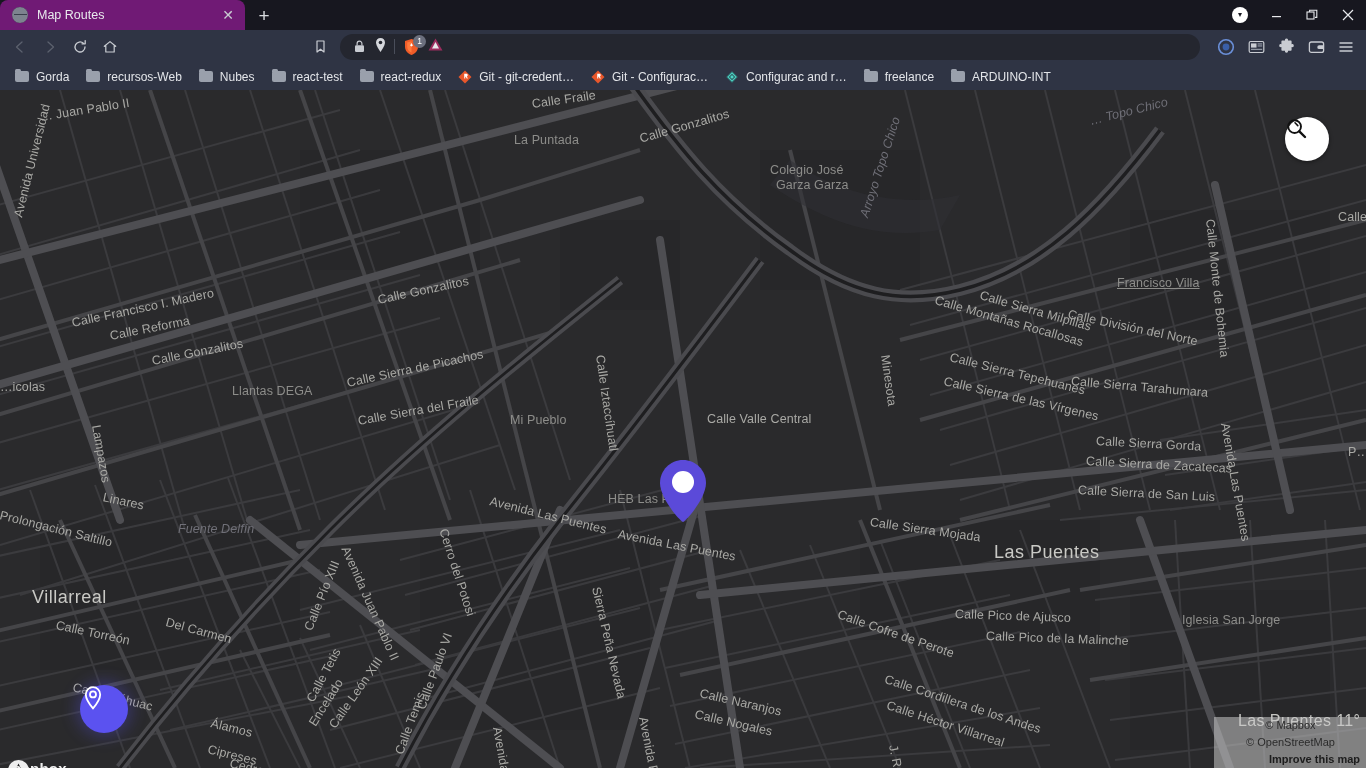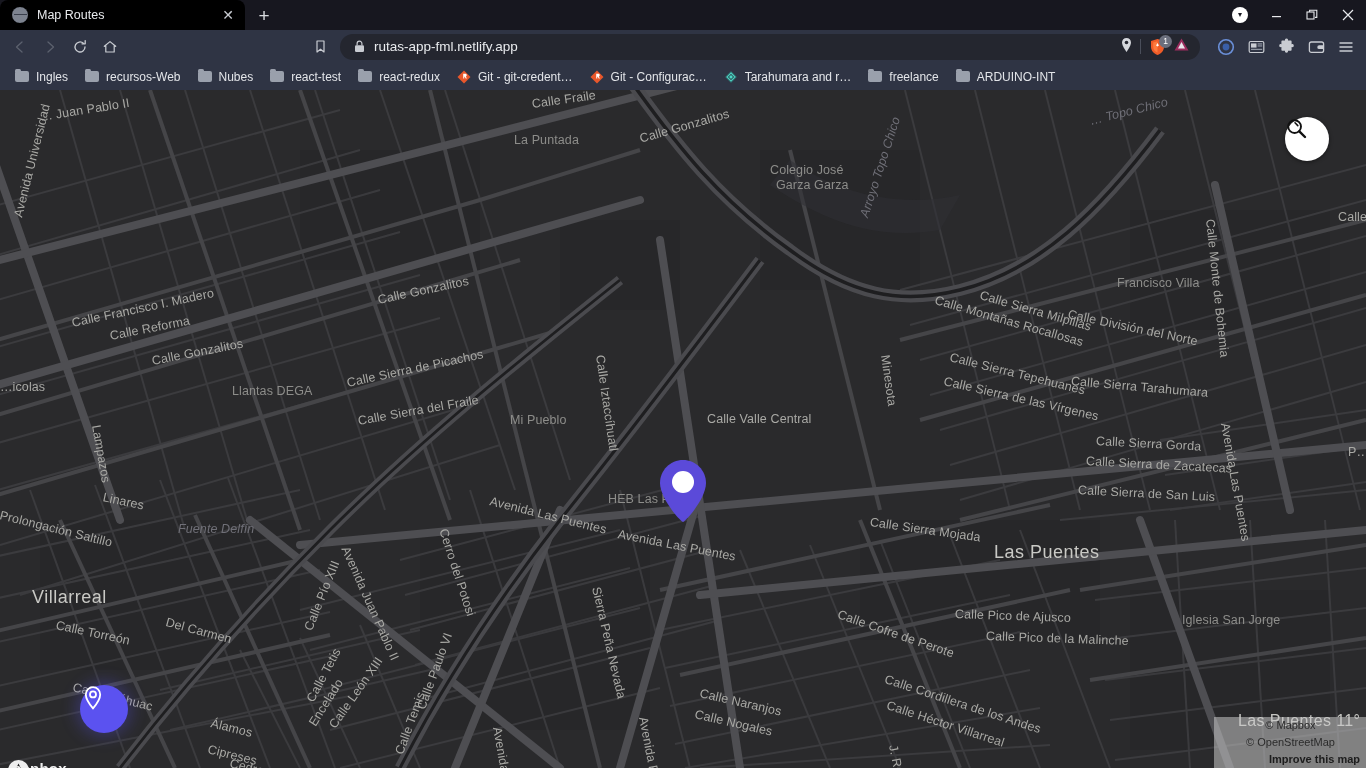--- a/index.html
+++ b/index.html
@@ -14,21 +14,21 @@
 
   
   .browser { width: 1366px; height: 768px; position: relative; }
 
   .tabstrip {
     height: 30px; background: #17171f;
     display: flex; align-items: flex-end; position: relative;
   }
   .tab {
     width: 245px; height: 30px;
-    background: #000000;
+    background: #701a75;
     border-radius: 8px 8px 0 0;
     display: flex; align-items: center;
     padding: 0 8px 0 12px; gap: 9px;
     position: relative;
   }
   .tab-favicon {
     width: 16px; height: 16px; flex: 0 0 16px;
     border-radius: 50%;
     background: #7d838f;
     display: flex; align-items: center; justify-content: center;
@@ -249,21 +249,20 @@
       <svg width="15" height="15" viewBox="0 0 15 15">
         <path d="M4 2h7v11l-3.5-2.8L4 13z" fill="none" stroke="currentColor" stroke-width="1.2" stroke-linejoin="round"></path>
       </svg>
     </div>
 
     <div class="omnibox">
       <svg width="11" height="13" viewBox="0 0 11 13">
         <rect x="1" y="5.3" width="9" height="6.7" rx="1.2" fill="#c9ccd2"></rect>
         <path d="M3.1 5.3V3.6a2.4 2.4 0 0 1 4.8 0v1.7" fill="none" stroke="#c9ccd2" stroke-width="1.2"></path>
       </svg>
-      <span class="omni-url" title="rutas-app-fml.netlify.app">rutas-app-fml.netlify.app</span>
       <div class="omni-right">
         <div>
           <svg width="13" height="16" viewBox="0 0 13 16">
             <path d="M6.5 1C3.9 1 2 3 2 5.5 2 8.8 6.5 15 6.5 15S11 8.8 11 5.5C11 3 9.1 1 6.5 1z" fill="#d5d7dc"></path>
             <circle cx="6.5" cy="5.5" r="1.8" fill="#24262f"></circle>
           </svg>
         </div>
         <span class="omni-sep"></span>
         <div class="brave-shield">
           <svg width="17" height="18" viewBox="0 0 17 18">
@@ -313,21 +312,21 @@
         <svg width="16" height="16" viewBox="0 0 16 16">
           <path d="M2 4h12M2 8h12M2 12h12" stroke="#c9ccd2" stroke-width="1.4" stroke-linecap="round"></path>
         </svg>
       </div>
     </div>
   </div>
 
   <div class="bookmarks" id="bookmarks">
       <div class="bm">
         <span class="bm-folder"></span>
-        <span>Ingles</span>
+        <span>Gorda</span>
       </div>
       <div class="bm">
         <span class="bm-folder"></span>
         <span>recursos-Web</span>
       </div>
       <div class="bm">
         <span class="bm-folder"></span>
         <span>Nubes</span>
       </div>
       <div class="bm">
@@ -351,21 +350,21 @@
           <path d="M7.1 4.4h2.3c1 0 1.7.6 1.7 1.5 0 .7-.4 1.2-1 1.4l1.2 2.4H9.9L8.9 7.6H8.3v2.1H7.1z" fill="#fff"></path>
         </svg>
         <span>Git - Configurac…</span>
       </div>
       <div class="bm">
         <svg class="bm-ico" viewBox="0 0 16 16">
           <path d="M8 1.2l6.8 6.8L8 14.8 1.2 8z" fill="#32bcad" opacity=".35"></path>
           <path d="M8 3.4L12.6 8 8 12.6 3.4 8z" fill="none" stroke="#4ed6c5" stroke-width="1.2"></path>
           <circle cx="8" cy="8" r="1.7" fill="#4ed6c5"></circle>
         </svg>
-        <span>Tarahumara and r…</span>
+        <span>Configurac and r…</span>
       </div>
       <div class="bm">
         <span class="bm-folder"></span>
         <span>freelance</span>
       </div>
       <div class="bm">
         <span class="bm-folder"></span>
         <span>ARDUINO-INT</span>
       </div>
     </div>
@@ -544,21 +543,21 @@
         <span class="lbl" style="left: 40px; top: 20px; transform: rotate(-9deg);">… Juan Pablo II</span>
         <span class="lbl" style="left: 18px; top: 120px; transform: rotate(-76deg);">Avenida Universidad</span>
         <span class="lbl poi" style="left: 514px; top: 43px; transform: rotate(0deg);">La Puntada</span>
         <span class="lbl" style="left: 532px; top: 7px; transform: rotate(-8deg);">Calle Fraile</span>
         <span class="lbl" style="left: 640px; top: 42px; transform: rotate(-16deg);">Calle Gonzalitos</span>
         <span class="lbl poi" style="left: 770px; top: 73px; transform: rotate(0deg);">Colegio José</span>
         <span class="lbl poi" style="left: 776px; top: 88px; transform: rotate(0deg);">Garza Garza</span>
         <span class="lbl water" style="left: 864px; top: 120px; transform: rotate(-72deg);">Arroyo Topo Chico</span>
         <span class="lbl water" style="left: 1090px; top: 24px; transform: rotate(-14deg);">… Topo Chico</span>
         <span class="lbl" style="left: 1210px; top: 122px; transform: rotate(84deg);">Calle Monte de Bohemia</span>
-        <span class="lbl poi" style="left: 1117px; top: 186px; transform: rotate(0deg);">Francisco Villa</span>
+        <span class="lbl poi" style="left: 1117px; top: 186px; transform: rotate(0deg); text-decoration: underline;">Francisco Villa</span>
         <span class="lbl" style="left: 1068px; top: 217px; transform: rotate(12deg);">Calle División del Norte</span>
         <span class="lbl" style="left: 980px; top: 198px; transform: rotate(16deg);">Calle Sierra Milpillas</span>
         <span class="lbl" style="left: 935px; top: 203px; transform: rotate(16deg);">Calle Montañas Rocallosas</span>
         <span class="lbl" style="left: 1338px; top: 120px; transform: rotate(0deg);">Calle S…</span>
         <span class="lbl" style="left: 72px; top: 226px; transform: rotate(-12deg);">Calle Francisco I. Madero</span>
         <span class="lbl" style="left: 110px; top: 239px; transform: rotate(-11deg);">Calle Reforma</span>
         <span class="lbl" style="left: 152px; top: 264px; transform: rotate(-11deg);">Calle Gonzalitos</span>
         <span class="lbl" style="left: 378px; top: 203px; transform: rotate(-12deg);">Calle Gonzalitos</span>
         <span class="lbl" style="left: 0px; top: 290px; transform: rotate(0deg);">…icolas</span>
         <span class="lbl poi" style="left: 232px; top: 294px; transform: rotate(0deg);">Llantas DEGA</span>

